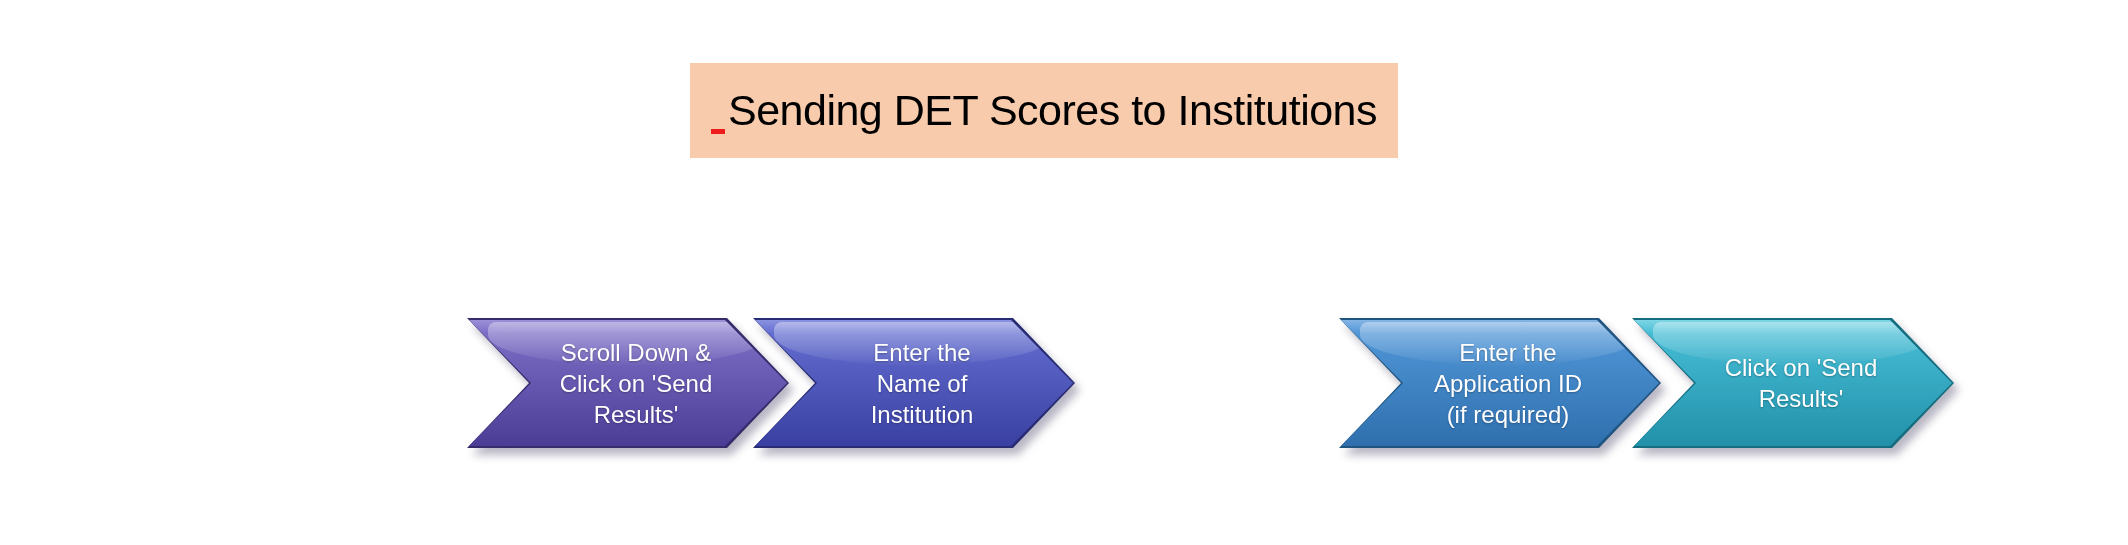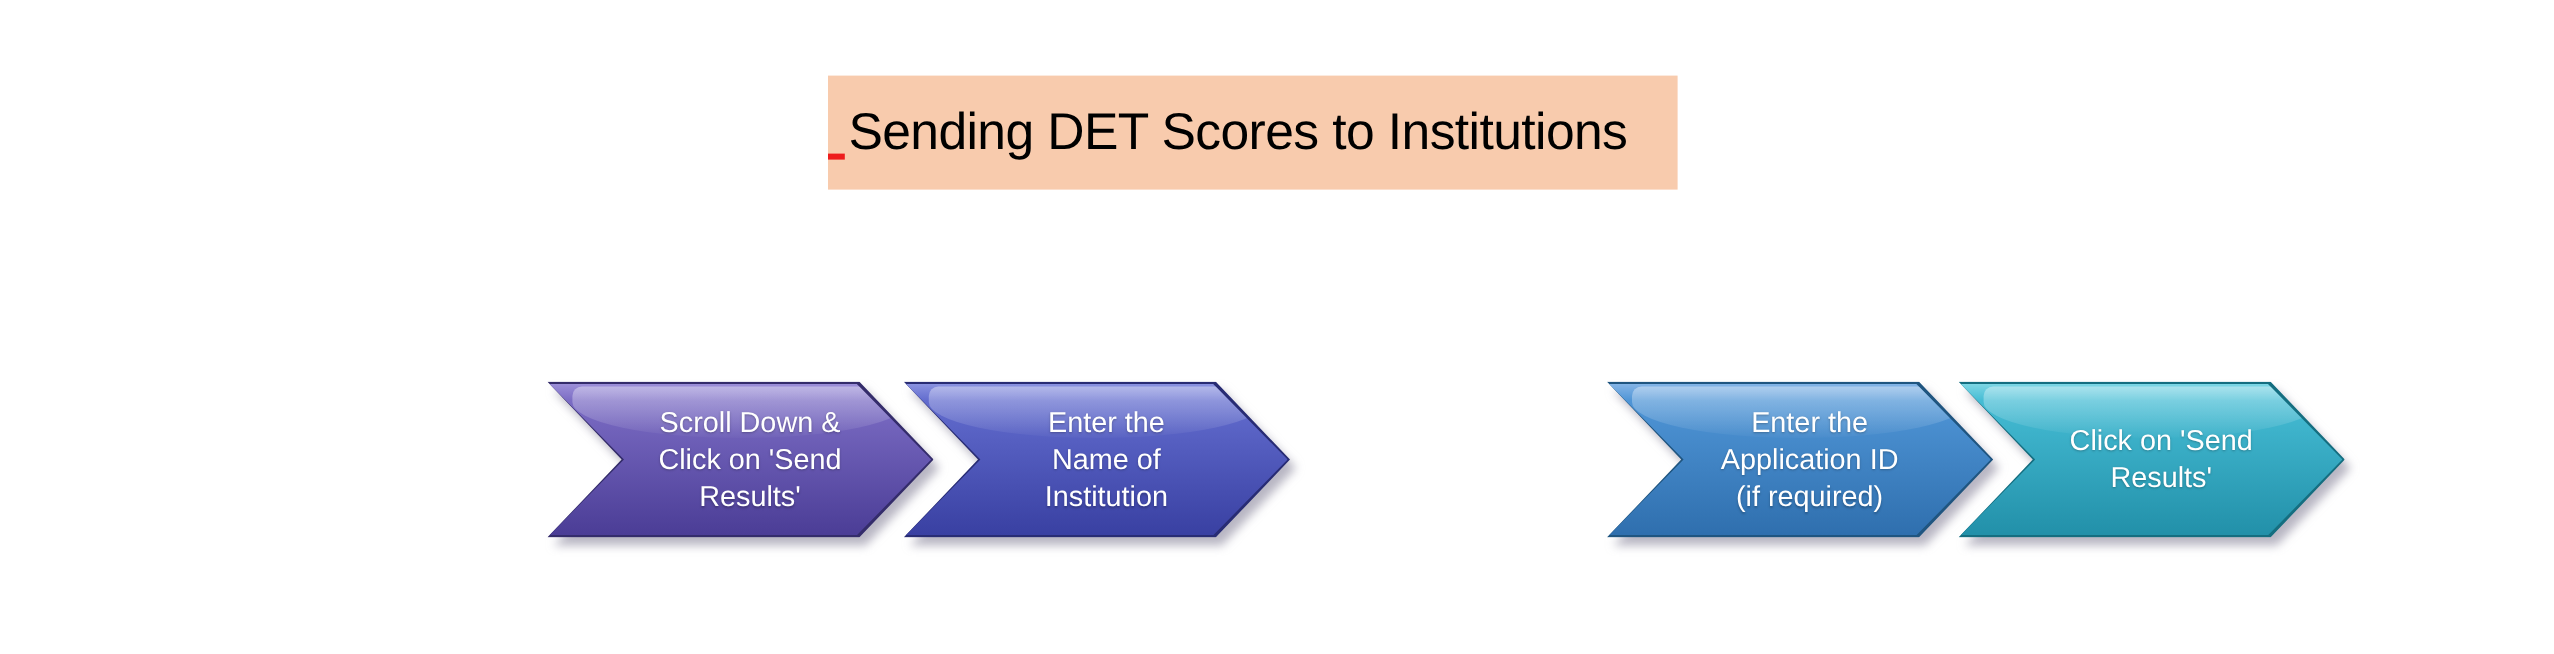--- a/index.html
+++ b/index.html
@@ -18,20 +18,21 @@
   .title-box {
     position: absolute;
     left: 690px;
     top: 63px;
     width: 708px;
     height: 95px;
     background: var(--title-bg, #F8CBAD);
     color: var(--title-fg, #000);
     display: flex;
     align-items: center;
+    justify-content: center;
     font-size: 43px;
     letter-spacing: -0.5px;
     white-space: nowrap;
   }
   .spell-mark {
     display: inline-block;
     width: 14px;
     border-bottom: 5px solid var(--spell, #ee1c1c);
     vertical-align: -9px;
     margin-right: 3px;
@@ -89,21 +90,21 @@
 
 <div class="canvas">
 
   <div class="title-box" style="--title-bg: #F8CBAD; --title-fg: #000000; --spell: #EE1C1C;">
     <span>
       <span class="spell-mark"></span><span>Sending DET Scores to Institutions</span>
     </span>
   </div>
 
 
-  <div class="chev-wrap" style="left: 456px; --c1: #9C8FD8; --c2: #7B6CC4; --c3: #4B3D96; --bd: #342C6B;">
+  <div class="chev-wrap" style="left: 467px; --c1: #9C8FD8; --c2: #7B6CC4; --c3: #4B3D96; --bd: #342C6B;">
     <div class="chev-border"></div>
     <div class="chev-fill">
       <span class="chev-label">Scroll Down &amp;
 Click on 'Send
 Results'</span>
     </div>
   </div>
 
   <div class="chev-wrap" style="left: 753px; --c1: #8A92E0; --c2: #626CCE; --c3: #3940A2; --bd: #282C74;">
     <div class="chev-border"></div>

